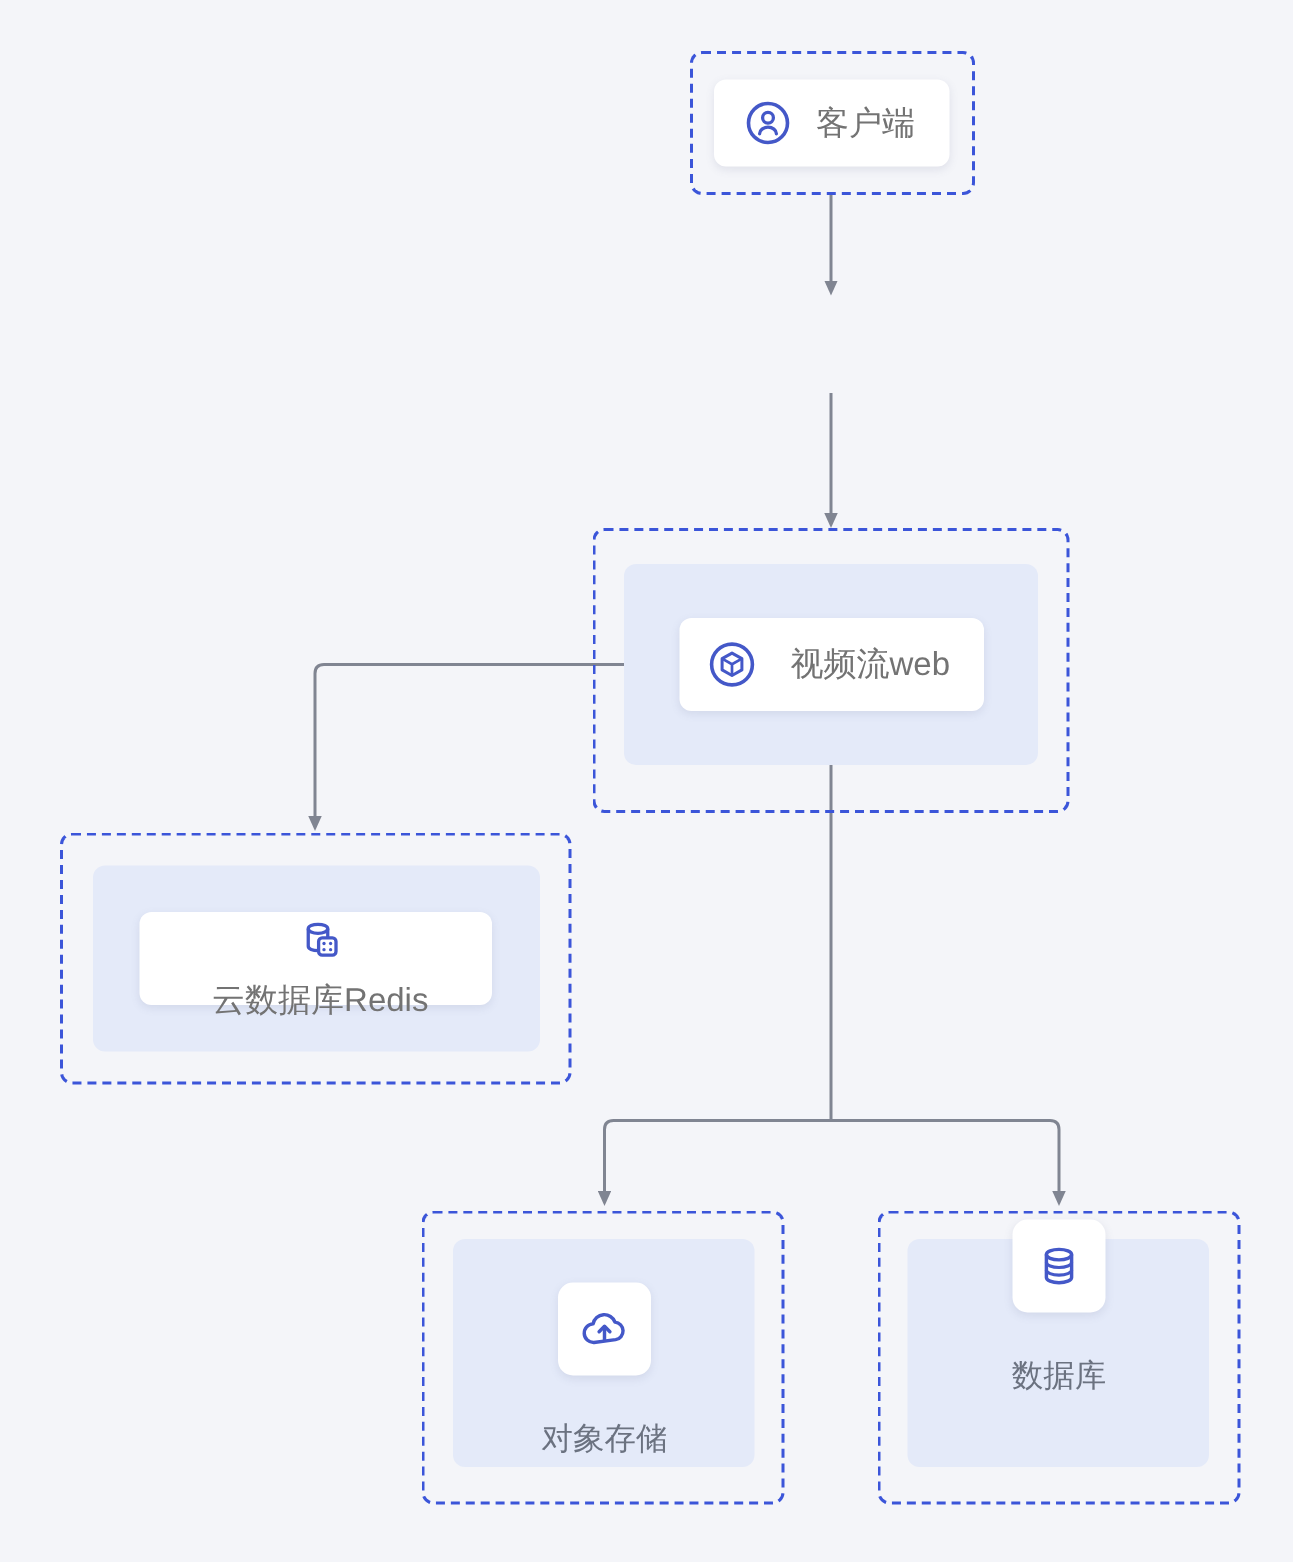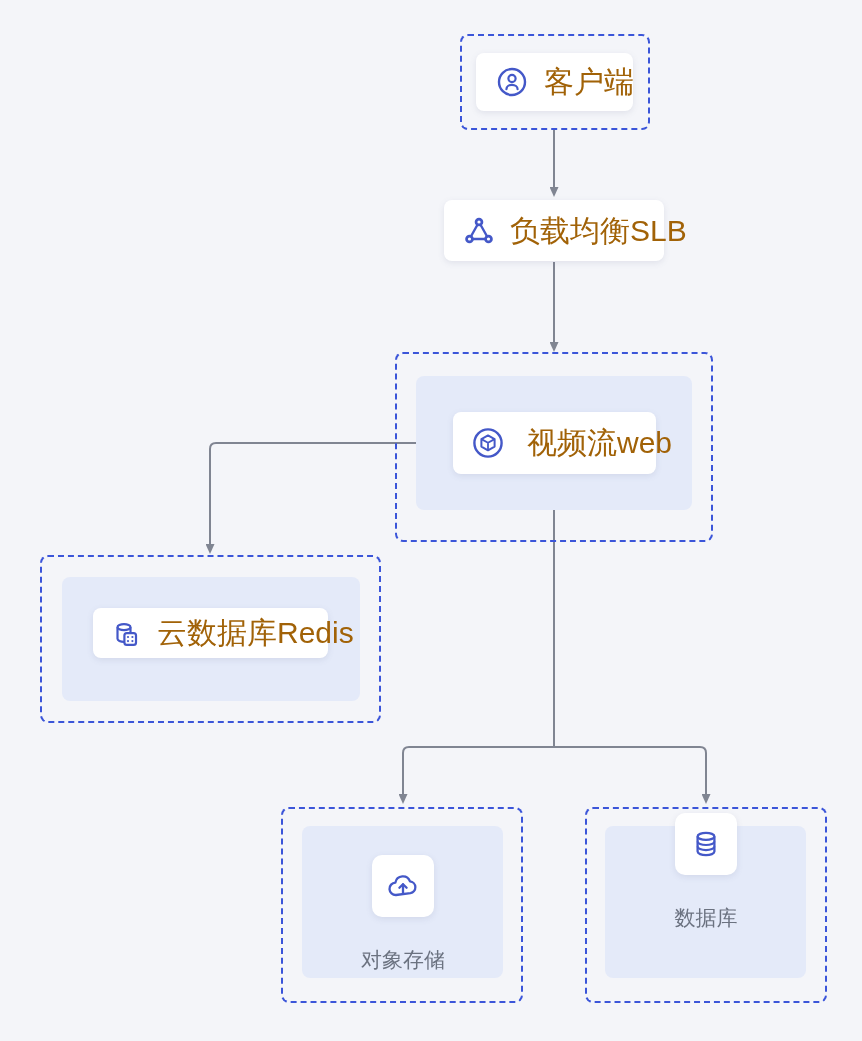--- a/index.html
+++ b/index.html
@@ -62,22 +62,22 @@
     box-sizing: border-box;
     z-index: 4;
   }
   .node-card .card-icon {
     display: flex;
     align-items: center;
     justify-content: center;
     flex: 0 0 auto;
   }
   .node-card .card-label {
-    color: #a16207;
-    font-size: 30px;
+    color: #737373;
+    font-size: 22px;
     line-height: 1;
     white-space: nowrap;
   }
 
   
   .node-stack {
     position: absolute;
     display: flex;
     flex-direction: column;
     align-items: center;
@@ -132,53 +132,39 @@
     <span class="card-icon">
       <svg width="32" height="32" viewBox="0 0 32 32">
         <circle cx="16" cy="16" r="13" fill="none" stroke="#4458c8" stroke-width="2.4"></circle>
         <circle cx="16" cy="12.5" r="3.6" fill="none" stroke="#4458c8" stroke-width="2.2"></circle>
         <path d="M10.4,23.2 a5.6,4.4 0 0 1 11.2,0" fill="none" stroke="#4458c8" stroke-width="2.2" stroke-linecap="round"></path>
       </svg>
     </span>
     <span class="card-label">客户端</span>
   </div>
 
-  <div class="node-card" style="left:444px; top:200px; width:220px; height:61px; padding-left:18px; gap:14px;">
-    <span class="card-icon">
-      <svg width="34" height="34" viewBox="0 0 34 34">
-        <path d="M17,8 L7.5,25 L26.5,25 Z" fill="none" stroke="#4458c8" stroke-width="2.4" stroke-linejoin="round"></path>
-        <circle cx="17" cy="8" r="4.3" fill="#4458c8"></circle>
-        <circle cx="17" cy="8" r="1.6" fill="#ffffff"></circle>
-        <circle cx="7.5" cy="25" r="4.3" fill="#4458c8"></circle>
-        <circle cx="7.5" cy="25" r="1.6" fill="#ffffff"></circle>
-        <circle cx="26.5" cy="25" r="4.3" fill="#4458c8"></circle>
-        <circle cx="26.5" cy="25" r="1.6" fill="#ffffff"></circle>
-      </svg>
-    </span>
-    <span class="card-label">负载均衡SLB</span>
-  </div>
 
   <div class="group-box" style="left:395px; top:352px; width:318px; height:190px;"></div>
   <div class="inner-panel" style="left:416px; top:376px; width:276px; height:134px;"></div>
 
   <div class="node-card" style="left:453px; top:412px; width:203px; height:62px; padding-left:18px; gap:22px;">
     <span class="card-icon">
       <svg width="34" height="34" viewBox="0 0 34 34">
         <circle cx="17" cy="17" r="13.6" fill="none" stroke="#4458c8" stroke-width="2.4"></circle>
         <path d="M17,9.4 L23.6,13.1 L23.6,20.6 L17,24.3 L10.4,20.6 L10.4,13.1 Z" fill="none" stroke="#4458c8" stroke-width="2" stroke-linejoin="round"></path>
         <path d="M10.4,13.1 L17,16.8 L23.6,13.1 M17,16.8 L17,24.3" fill="none" stroke="#4458c8" stroke-width="1.8" stroke-linejoin="round"></path>
       </svg>
     </span>
     <span class="card-label">视频流web</span>
   </div>
 
   <div class="group-box" style="left:40px; top:555px; width:341px; height:168px;"></div>
   <div class="inner-panel" style="left:62px; top:577px; width:298px; height:124px;"></div>
 
-  <div class="node-card" style="left:93px; top:608px; width:235px; height:50px; padding-left:16px; gap:14px;">
+  <div class="node-card" style="left:93px; top:608px; width:235px; height:62px; padding-left:6px; gap:14px;flex-direction:column;">
     <span class="card-icon">
       <svg width="34" height="34" viewBox="0 0 34 34">
         <path d="M8.5,11.2 L8.5,22.8 a6.5,3 0 0 0 13,0 L21.5,11.2" fill="none" stroke="#4458c8" stroke-width="2.2" stroke-linejoin="round"></path>
         <ellipse cx="15" cy="11.2" rx="6.5" ry="3" fill="none" stroke="#4458c8" stroke-width="2.2"></ellipse>
         <rect x="15.4" y="17.2" width="11.6" height="11.6" rx="2.4" fill="#ffffff" stroke="#4458c8" stroke-width="2.2"></rect>
         <circle cx="19" cy="21" r="1.1" fill="#4458c8"></circle>
         <circle cx="23.4" cy="21" r="1.1" fill="#4458c8"></circle>
         <circle cx="19" cy="25.1" r="1.1" fill="#4458c8"></circle>
         <circle cx="23.4" cy="25.1" r="1.1" fill="#4458c8"></circle>
       </svg>

